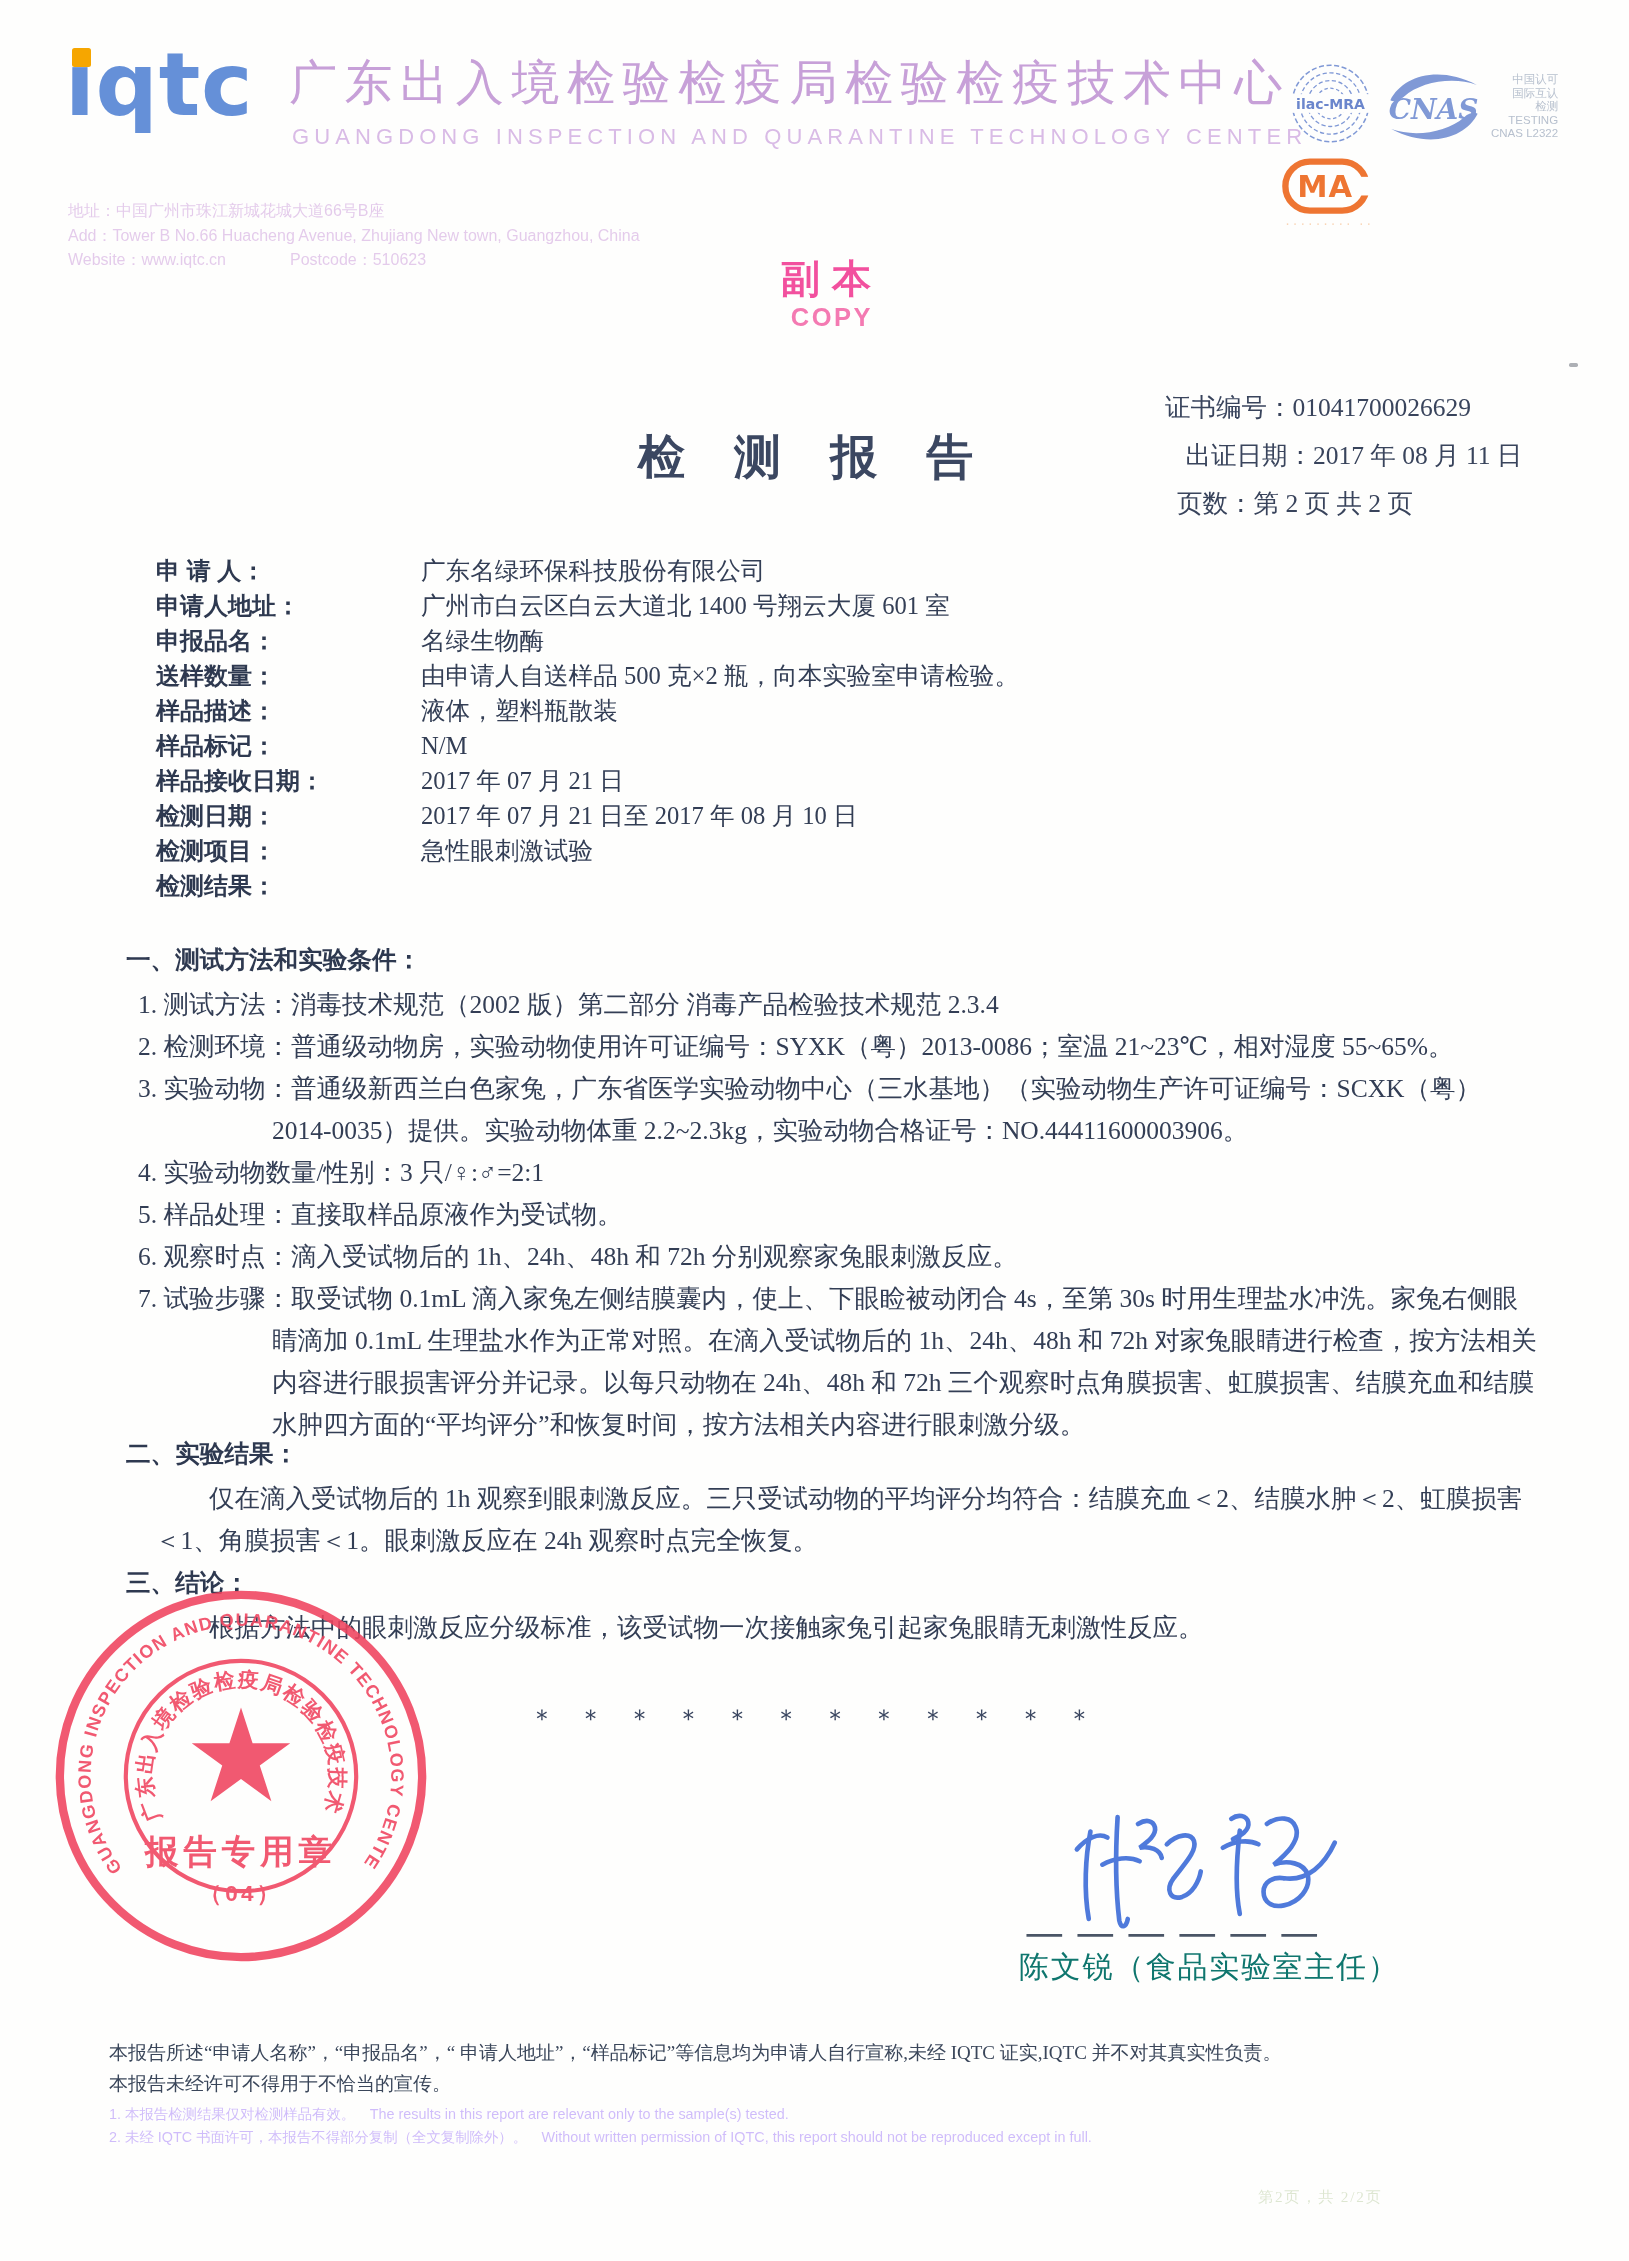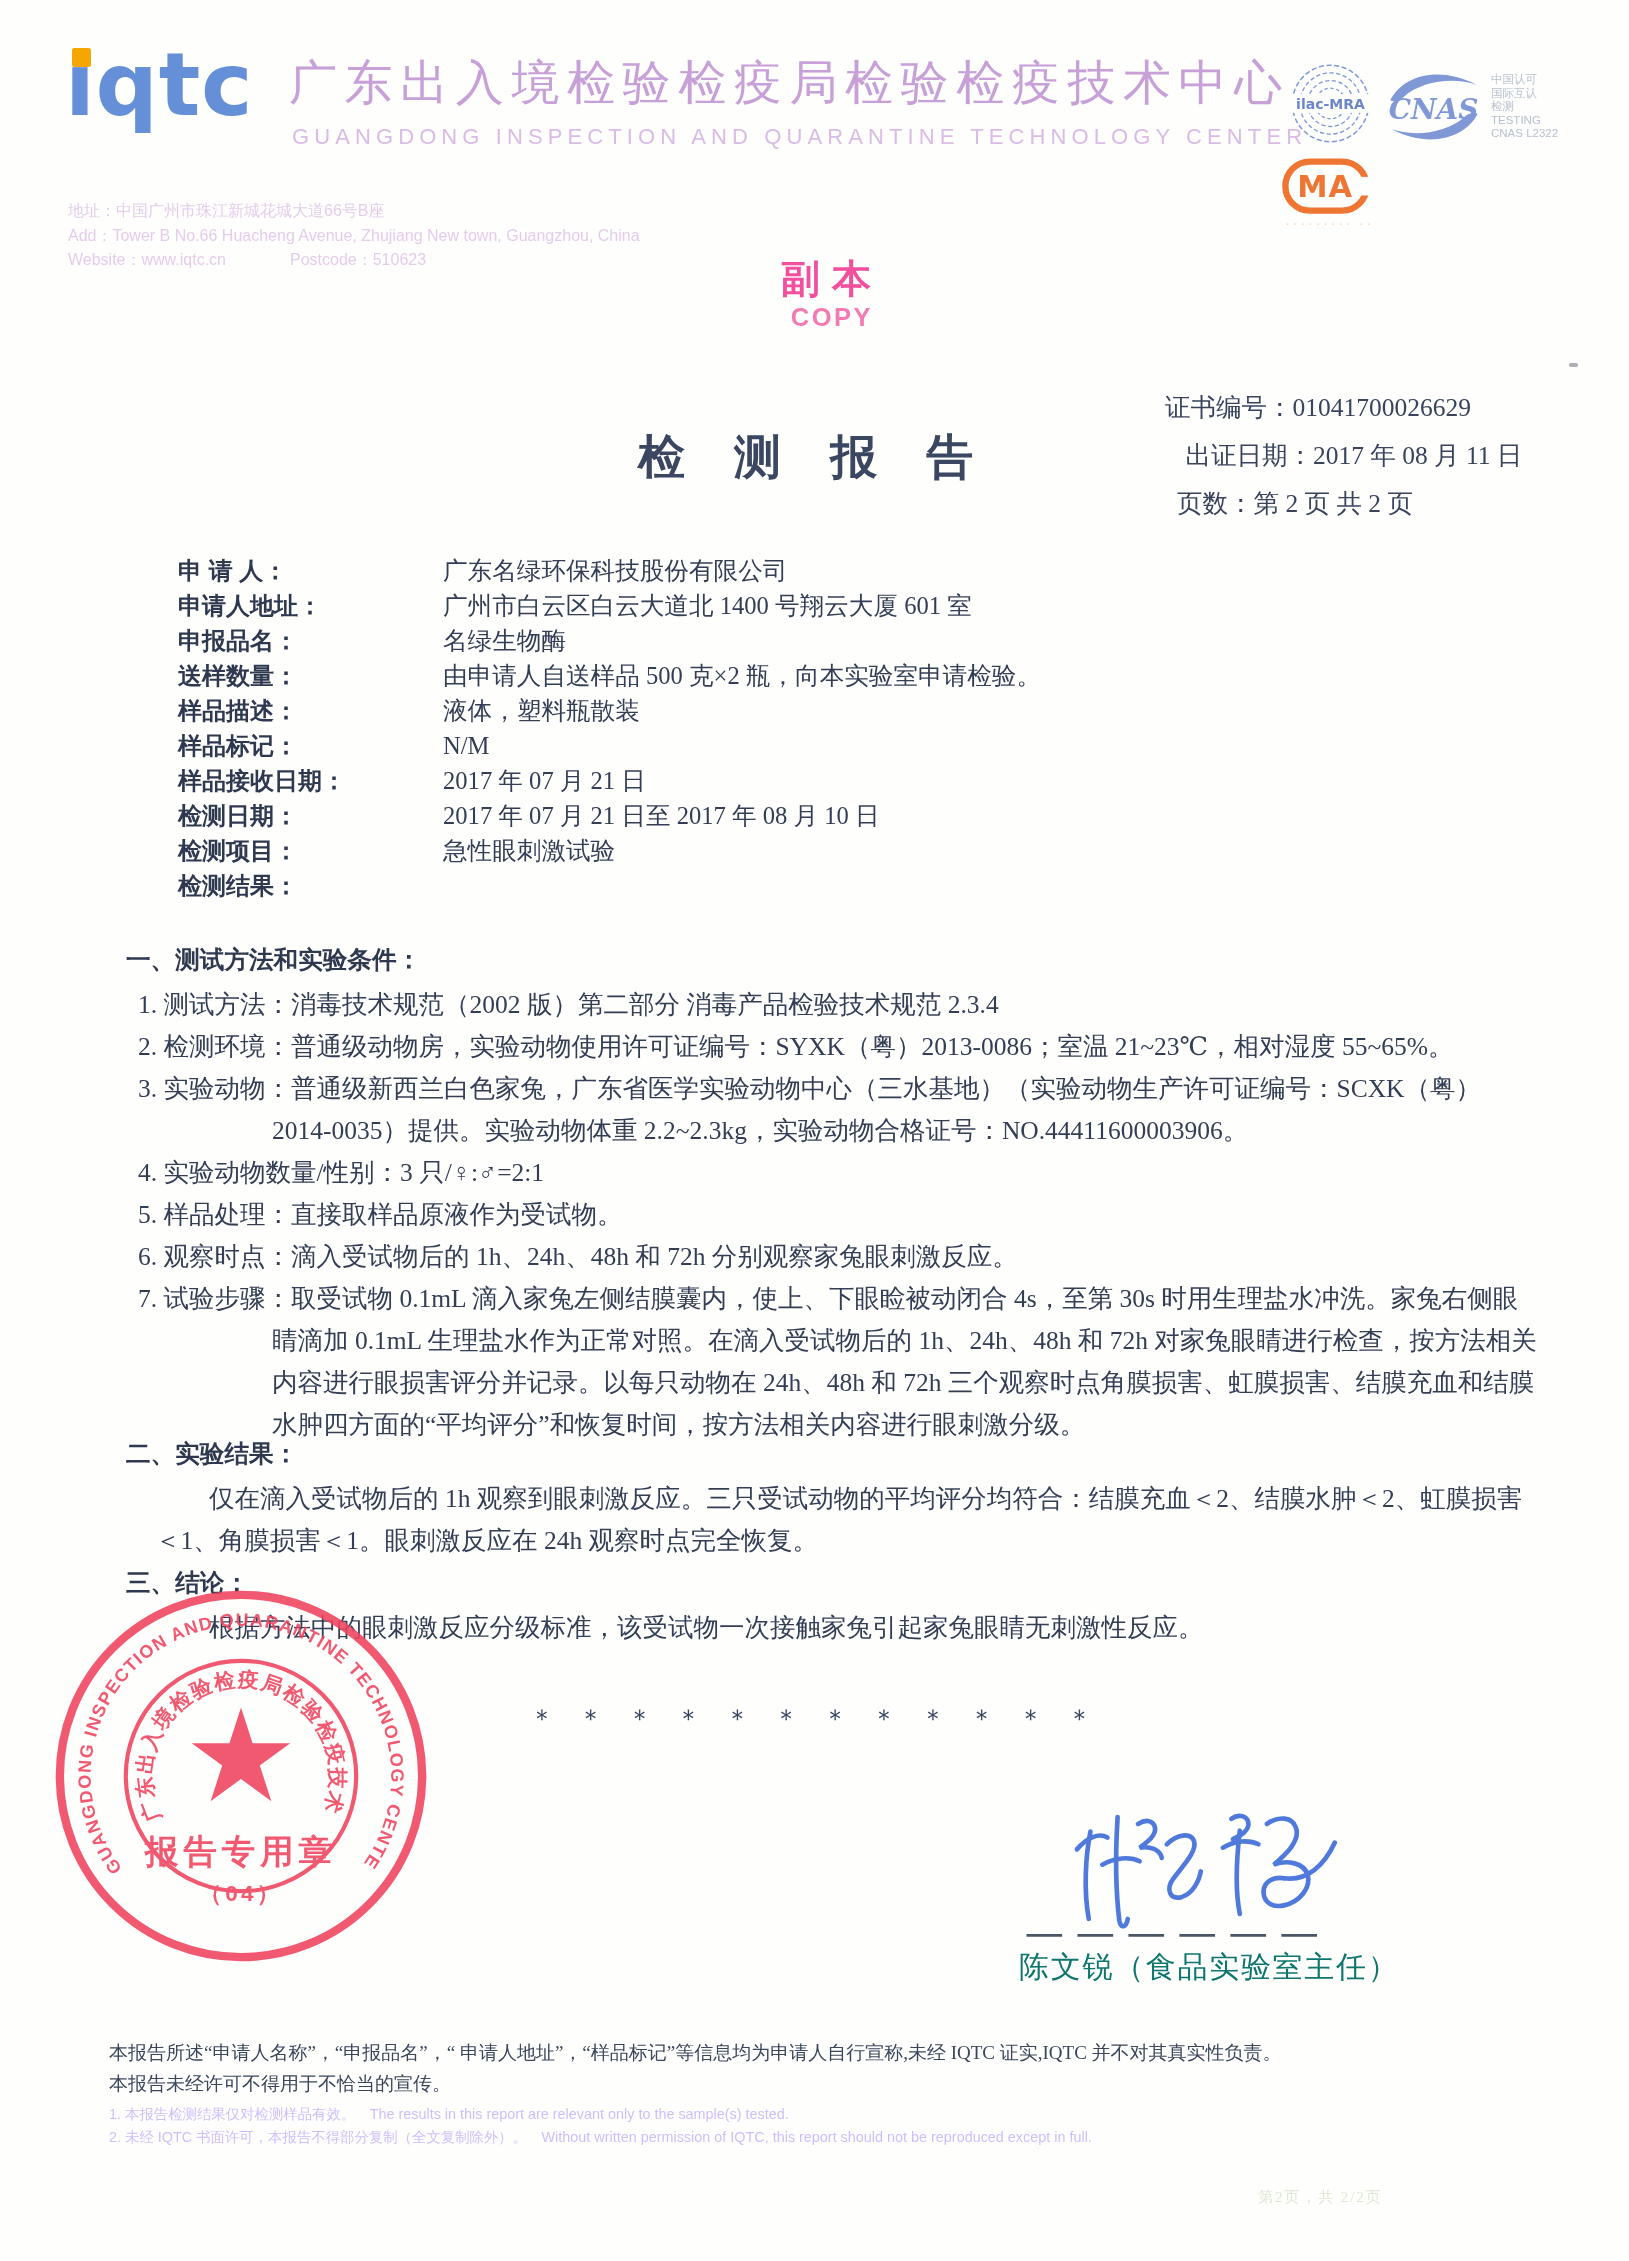--- a/index.html
+++ b/index.html
@@ -12,41 +12,41 @@
   .logo-dot{position:absolute;left:72px;top:48px;width:18.7px;height:18.7px;background:#f6a600;border-radius:2.5px;}
   .org-cn{position:absolute;left:289px;top:51px;font-size:48px;letter-spacing:7.6px;color:#c7a0d8;
           font-family:"Liberation Sans","DejaVu Sans",sans-serif;font-weight:500;white-space:nowrap;}
   .org-en{position:absolute;left:292px;top:124px;font-size:22px;letter-spacing:5.1px;color:#d9bbe6;
           font-family:"Liberation Sans","DejaVu Sans",sans-serif;white-space:nowrap;}
   .addr{position:absolute;left:68px;top:199px;font-size:16px;line-height:24.6px;color:#cfa3dd;opacity:.55;
         font-family:"Liberation Sans","DejaVu Sans",sans-serif;}
   .badge-ilac{position:absolute;left:1288px;top:61px;width:85px;height:85px;}
   .badge-cnas{position:absolute;left:1385px;top:68px;width:98px;height:78px;}
   .cnas-caption{position:absolute;left:1491px;top:73px;font-size:11.5px;line-height:13.6px;color:#b7c0ce;
-        font-family:"Liberation Sans","DejaVu Sans",sans-serif;}
+        font-family:"Liberation Sans","DejaVu Sans",sans-serif;text-align:right;}
   .badge-cma{position:absolute;left:1280px;top:154px;width:92px;height:66px;}
   .cma-caption{position:absolute;left:1285px;top:219px;font-size:10.2px;letter-spacing:2.5px;color:#f0903f;opacity:.45;
         font-family:"Liberation Sans","DejaVu Sans",sans-serif;}
   .speck{position:absolute;left:1569px;top:363px;width:8.5px;height:4.2px;background:#6a6f7a;opacity:.55;border-radius:1.7px;}
 
   
   .copy-stamp{position:absolute;left:781px;top:258px;text-align:center;color:#f2509e;
         font-family:"Liberation Sans","DejaVu Sans",sans-serif;}
   .copy-cn{font-size:39px;font-weight:700;letter-spacing:12px;line-height:1.1;}
   .copy-en{font-size:25.5px;font-weight:700;letter-spacing:2.5px;color:#f47ab2;line-height:1.1;margin-top:2.5px;}
 
   
   .title{position:absolute;left:586px;top:426px;width:458px;text-align:center;font-size:47px;font-weight:600;
          letter-spacing:18.7px;color:#3b4761;white-space:nowrap;}
   .meta{position:absolute;left:1165px;top:384px;font-size:25.5px;line-height:48px;color:#39445c;white-space:nowrap;}
   .meta-row2{padding-left:20.4px;text-align:center;}
   .meta-row3{padding-left:12px;}
 
   
-  .fields{position:absolute;left:178px;top:553px;font-size:24.6px;line-height:35px;white-space:nowrap;}
+  .fields{position:absolute;left:156px;top:553px;font-size:24.6px;line-height:35px;white-space:nowrap;}
   .frow{height:35px;}
   .flabel{display:inline-block;width:265px;font-weight:700;color:#2e3950;
           font-family:"Liberation Sans","DejaVu Sans",sans-serif;font-size:24px;}
   .fvalue{color:#333e55;}
 
   
   .sec{position:absolute;left:126px;width:1411px;font-size:25.5px;line-height:42px;color:#333e55;}
   .sec-h{font-weight:700;color:#2e3950;font-family:"Liberation Sans","DejaVu Sans",sans-serif;font-size:24.6px;}
   .m-items{margin-top:3.4px;padding-left:12px;}
   .m-item{padding-left:134px;text-indent:-134px;}

